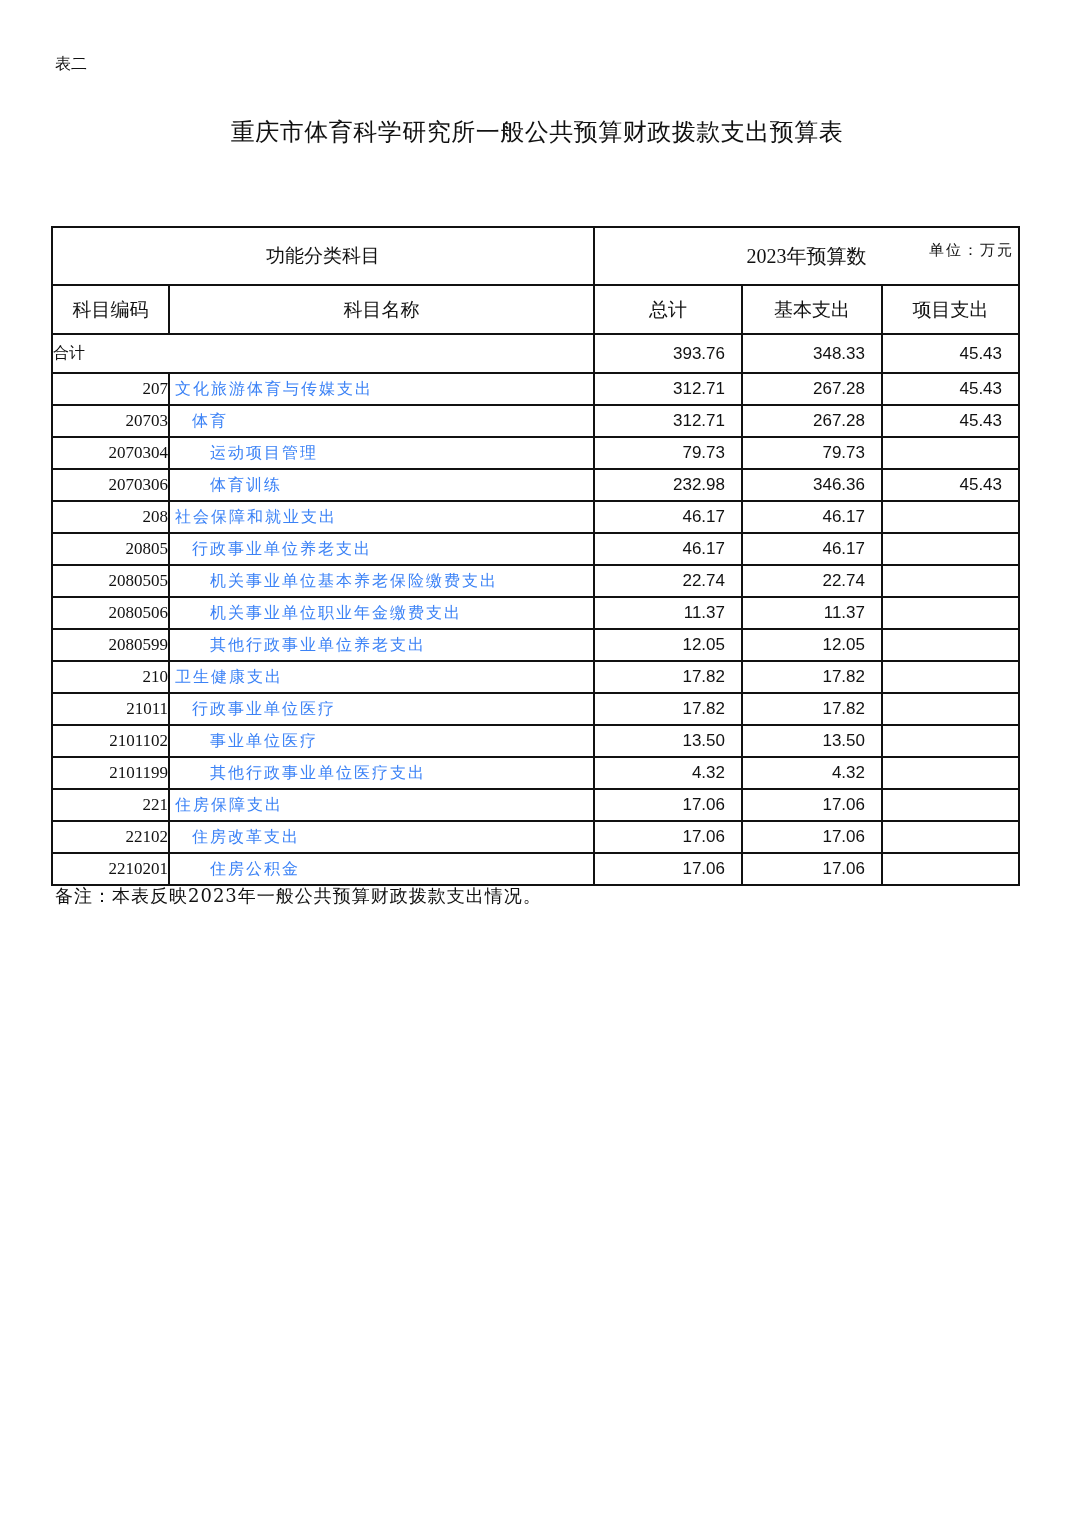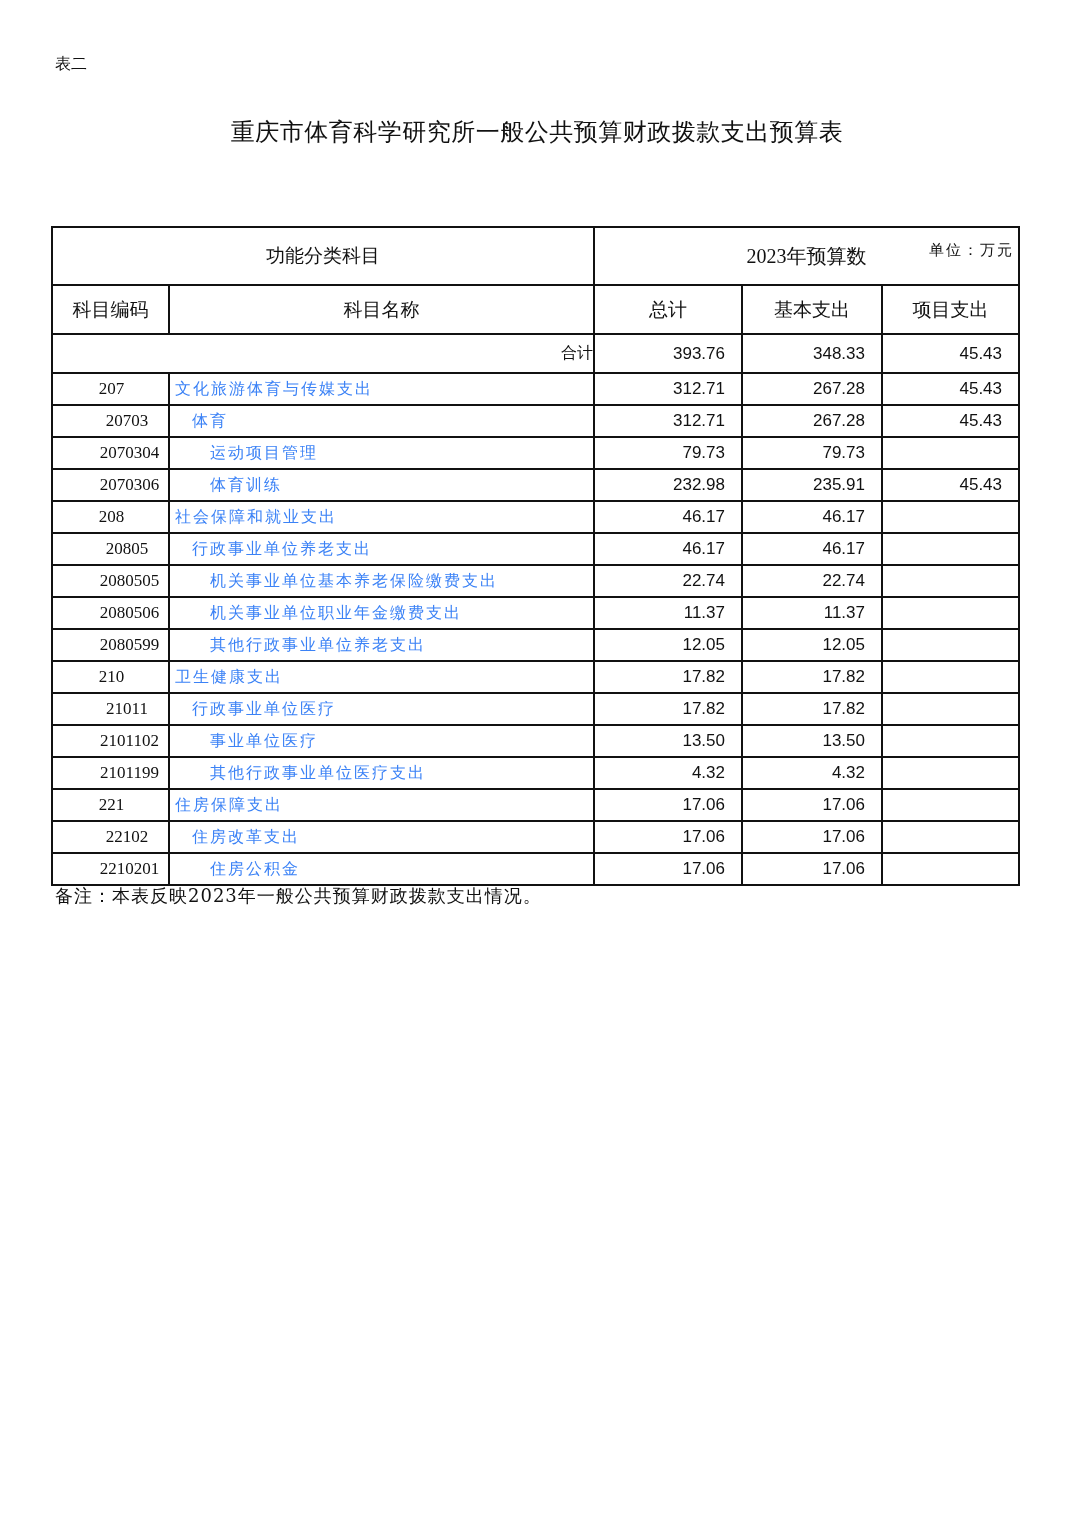--- a/index.html
+++ b/index.html
@@ -9,24 +9,24 @@
   .page-title { position: absolute; left: 0; width: 1074px; top: 116px; text-align: center;
                 font-size: 24px; font-weight: normal; font-family: "DejaVu Serif", serif; letter-spacing: 0.5px; }
   .unit { position: absolute; right: 60px; top: 197px; font-size: 15px; letter-spacing: 2px; margin-top: 44px; }
   table { position: absolute; left: 51px; top: 226px; border-collapse: collapse; table-layout: fixed; width: 967px; }
   td, th { border: 2px solid #111; padding: 0; font-weight: normal; overflow: hidden; white-space: nowrap; }
   th { font-family: Liberation Serif, serif; font-size: 19px; text-align: center; }
   .h1 th { height: 56px; }
   .h1 th.year { font-family: "Liberation Serif", serif; font-size: 20px; }
   .h2 th { height: 47px; }
   td { font-size: 16px; }
-  td.code { font-family: "Liberation Serif", serif; font-size: 17px; text-align: center; margin-left: 20px; }
+  td.code { font-family: "Liberation Serif", serif; font-size: 17px; text-align: right; margin-left: 20px; }
   td.name { font-family: "DejaVu Sans", sans-serif; font-size: 16px; letter-spacing: 2px; color: #3b82f6; padding-left: 5px; }
   td.num { font-family: "Liberation Sans", sans-serif; font-size: 17px; text-align: right; padding-right: 16px; }
-  td.total-label { font-family: "DejaVu Sans", sans-serif; font-size: 16px; text-align: right; }
+  td.total-label { font-family: "DejaVu Sans", sans-serif; font-size: 16px; text-align: left; }
   tr.row-total td { height: 37px; }
   tr.data td { height: 30px; }
   .lvl1.code { padding-left: 2px; }
   .lvl2.code { padding-left: 33px; }
   .lvl3.code { padding-left: 38px; }
   .lvl1.name { padding-left: 5px; }
   .lvl2.name { padding-left: 22px; margin-left: 8px; }
   .lvl3.name { padding-left: 40px; }
   .note { position: absolute; left: 55px; top: 884px; font-size: 18px; font-family: "DejaVu Serif", serif; letter-spacing: 1px; }
 </style>
@@ -83,21 +83,21 @@
         <td class="code lvl3">2070304</td>
         <td class="name lvl3">运动项目管理</td>
         <td class="num">79.73</td>
         <td class="num">79.73</td>
         <td class="num"></td>
       </tr>
       <tr class="data">
         <td class="code lvl3">2070306</td>
         <td class="name lvl3">体育训练</td>
         <td class="num">232.98</td>
-        <td class="num">235.91</td>
+        <td class="num">346.36</td>
         <td class="num">45.43</td>
       </tr>
       <tr class="data">
         <td class="code lvl1">208</td>
         <td class="name lvl1">社会保障和就业支出</td>
         <td class="num">46.17</td>
         <td class="num">46.17</td>
         <td class="num"></td>
       </tr>
       <tr class="data">

